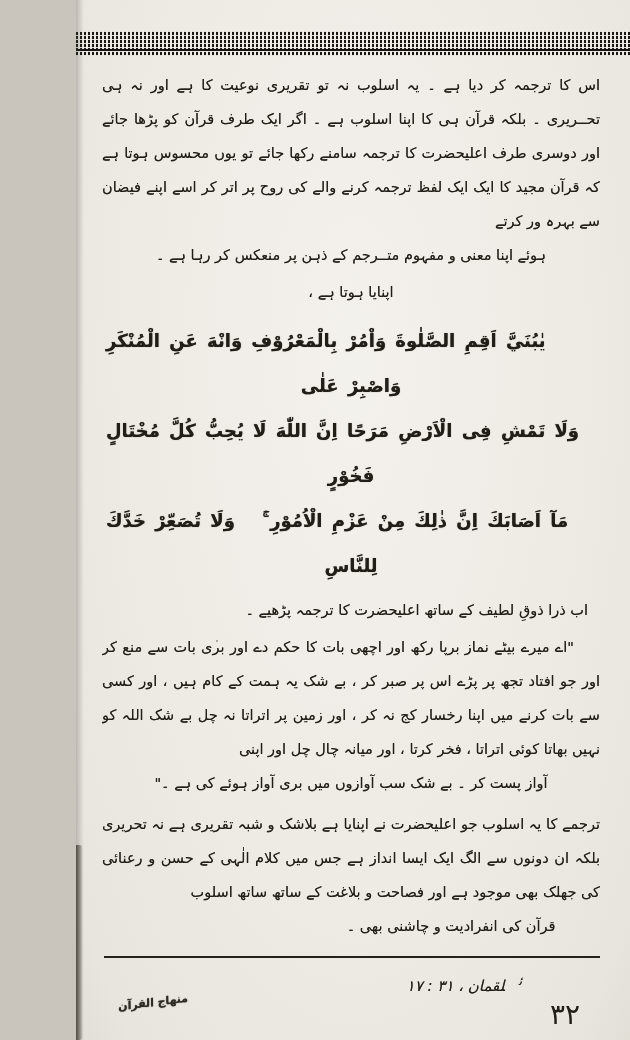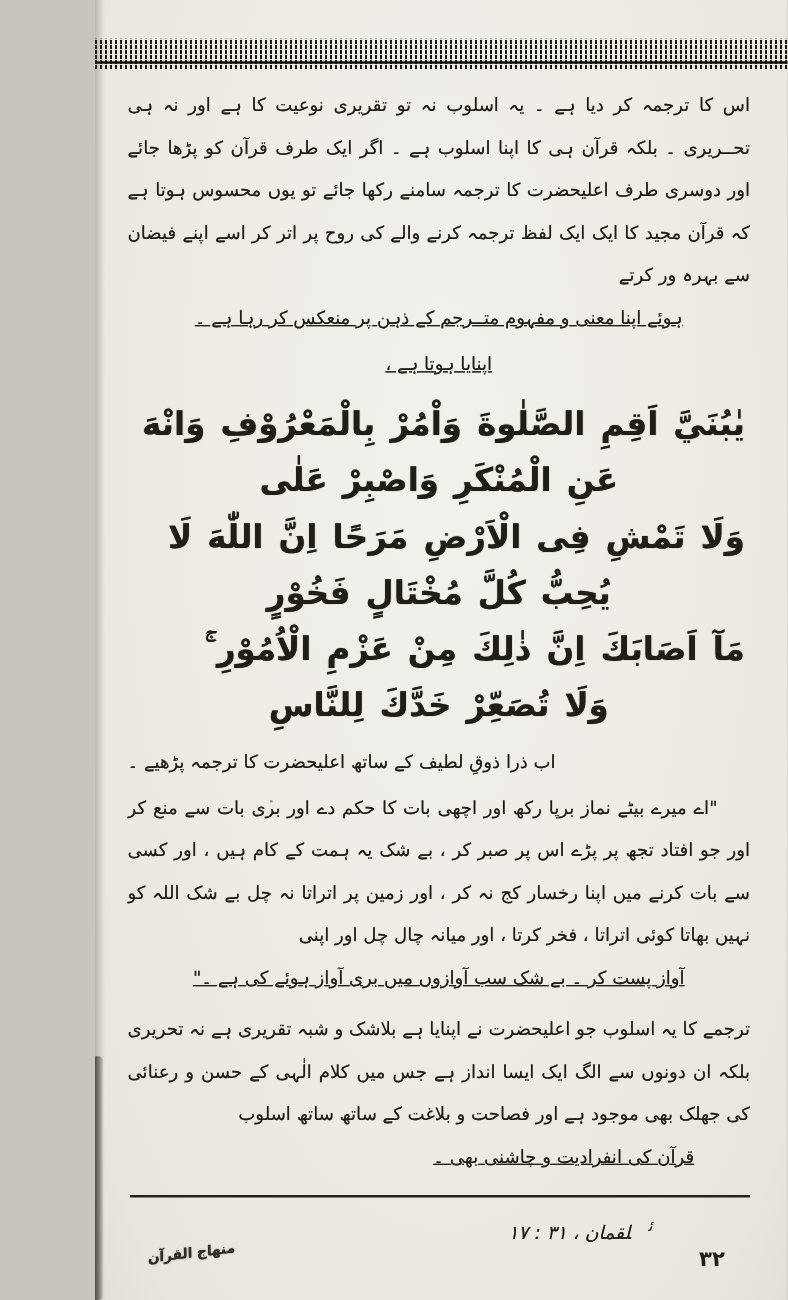--- a/index.html
+++ b/index.html
@@ -40,45 +40,45 @@
     background: #14120f;
   }
   .content {
     position: absolute; top: 68px; left: 26px; right: 30px; bottom: 86px;
     direction: rtl; overflow: hidden;
     font-size: 14.5px; line-height: 34px;
     text-shadow: 0 0 .5px rgba(33,29,23,.65);
   }
   .j { text-align: justify; text-align-last: right; }
   .indent { text-indent: 26px; }
-  .center { text-align: center; text-align-last: center; text-decoration: underline; }
-  .rightal { text-align: left; text-indent: 12px; }
+  .center { text-align: center; text-align-last: center; }
+  .rightal { text-align: right; text-indent: 12px; }
   .shift-left { transform: translateX(100px); } 
   .sp-sm { margin-top: 3px; }
   .sp-md { margin-top: 7px; }
   .verse {
-    font-weight: bold; font-size: 26px; line-height: 45px;
-    text-align: right; text-align-last: center;
+    font-weight: bold; font-size: 18px; line-height: 45px;
+    text-align: left; text-align-last: center;
     margin: 9px 4px 5px 4px; word-spacing: 3px;
     text-shadow: 0 0 .7px rgba(20,17,12,.8);
   }
   .footer-rule {
     position: absolute; top: 956px; left: 28px; right: 30px;
     border-top: 2.5px solid #25211b;
   }
   .footnote {
     position: absolute; top: 966px; right: 108px;
     direction: rtl; font-size: 15px; line-height: 30px;
     text-shadow: 0 0 .5px rgba(33,29,23,.6);
     font-style: italic;
   }
   .footnote .marker { font-size: 12px; vertical-align: 6px; margin-left: 14px; }
   .pagenum {
     position: absolute; top: 998px; right: 50px;
-    font-size: 17px; font-weight: bold; letter-spacing: 1px;
+    font-size: 28px; font-weight: normal; letter-spacing: 1px;
   }
   .seal {
     position: absolute; top: 997px; left: 42px;
     font-size: 11px; font-weight: bold; color: #2e2a24;
     transform: rotate(-7deg) skewX(-6deg);
     letter-spacing: -0.5px; line-height: 12px;
     text-shadow: 0 0 1px rgba(40,35,28,.9);
     direction: rtl; text-align: center;
   }
   .speck { position: absolute; background: rgba(60,54,46,.5); border-radius: 50%; pointer-events: none; }

